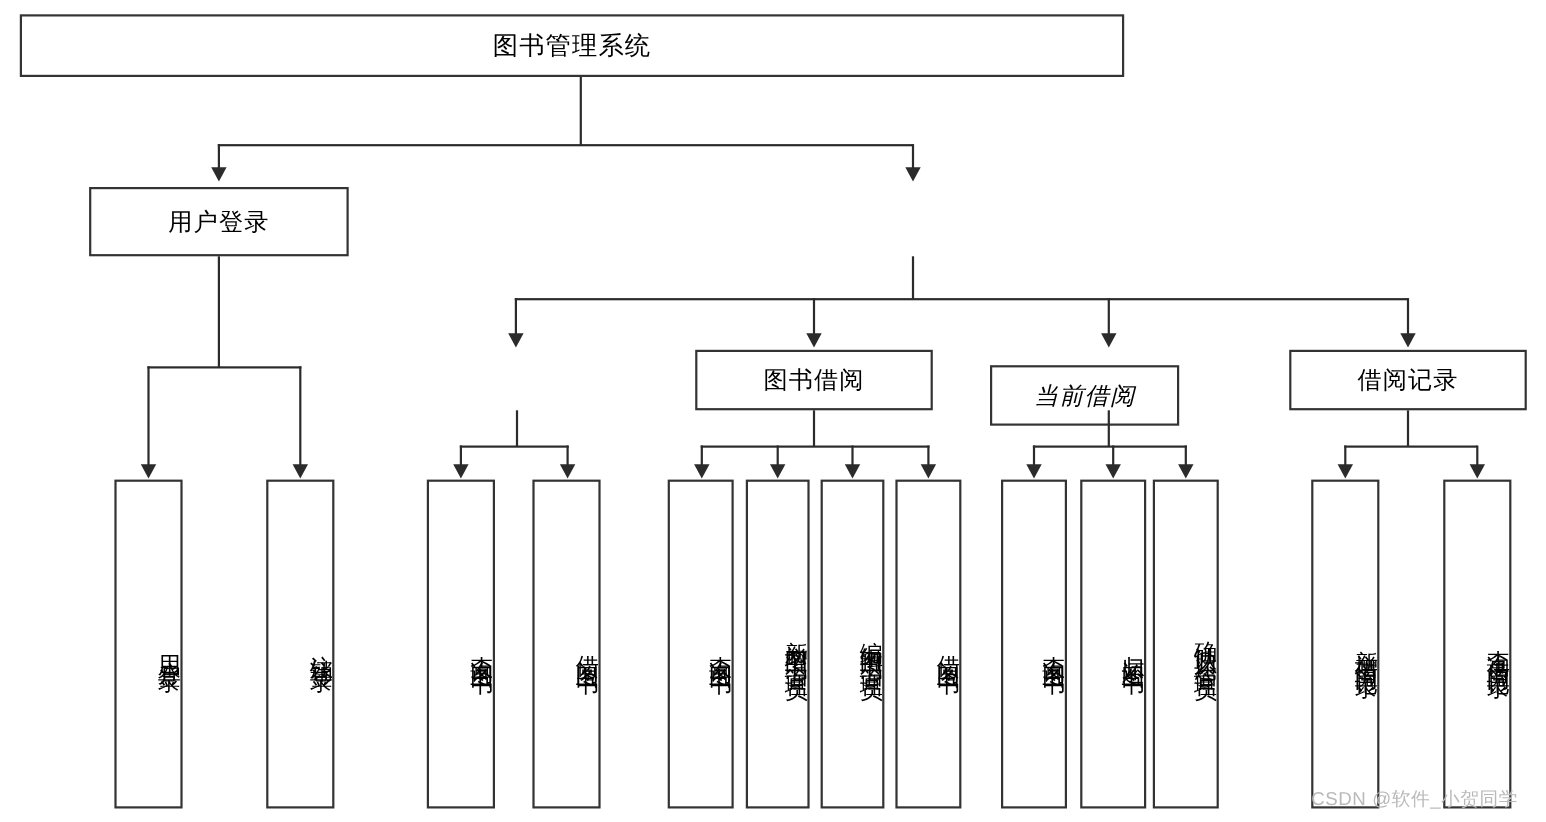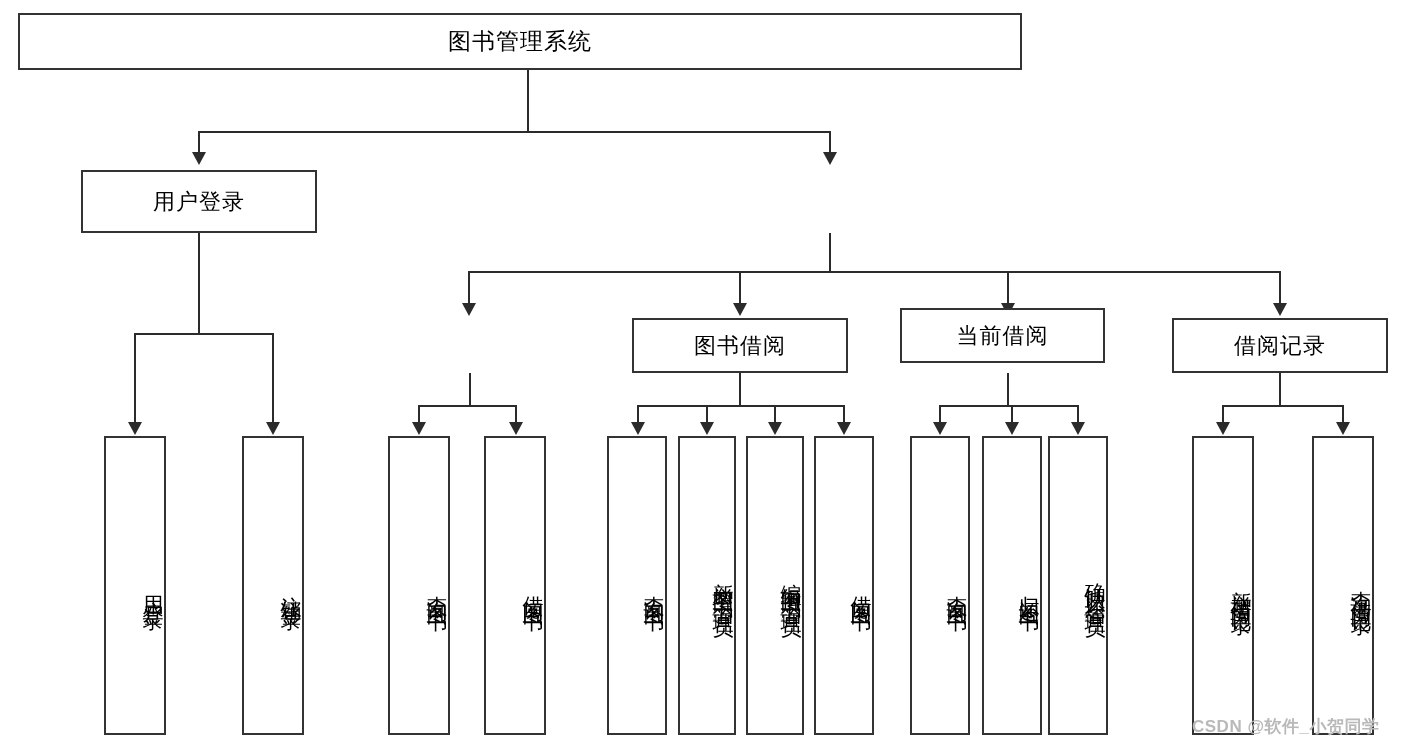--- a/index.html
+++ b/index.html
@@ -107,21 +107,21 @@
   <div class="edge v" style="left:739px; top:271px; height:33px;"></div>
   <div class="arrow" style="left:733px; top:303px;"></div>
   <div class="edge v" style="left:1007px; top:271px; height:33px;"></div>
   <div class="arrow" style="left:1001px; top:303px;"></div>
   <div class="edge v" style="left:1279px; top:271px; height:33px;"></div>
   <div class="arrow" style="left:1273px; top:303px;"></div>
 
   <div class="node horiz" style="left:632px; top:318px; width:216px; height:55px;">
     <span>图书借阅</span>
   </div>
-  <div class="node horiz" style="left:900px; top:308px; width:205px; height:55px;">
+  <div class="node horiz" style="left:900px; top:332px; width:172px; height:55px;font-style:italic;">
     <span>当前借阅</span>
   </div>
   <div class="node horiz" style="left:1172px; top:318px; width:216px; height:55px;">
     <span>借阅记录</span>
   </div>
 
   <div class="edge v" style="left:469px; top:373px; height:33px;"></div>
   <div class="edge h" style="left:418px; top:405px; width:99px;"></div>
   <div class="edge v" style="left:418px; top:405px; height:18px;"></div>
   <div class="arrow" style="left:412px; top:422px;"></div>
@@ -188,15 +188,15 @@
   <div class="node vert" style="left:1048px; top:436px; width:60px; height:299px;">
     <span class="vtext">确认归还（管理员）</span>
   </div>
   <div class="node vert" style="left:1192px; top:436px; width:62px; height:299px;">
     <span class="vtext">新增借阅记录</span>
   </div>
   <div class="node vert" style="left:1312px; top:436px; width:62px; height:299px;">
     <span class="vtext">查询借阅记录</span>
   </div>
 
-  <div class="watermark" style="left:1192px; top:715px;font-weight:bold;">CSDN @软件_小贺同学</div>
+  <div class="watermark" style="left:1192px; top:715px;">CSDN @软件_小贺同学</div>
 
 </div>
 
 </body></html>

